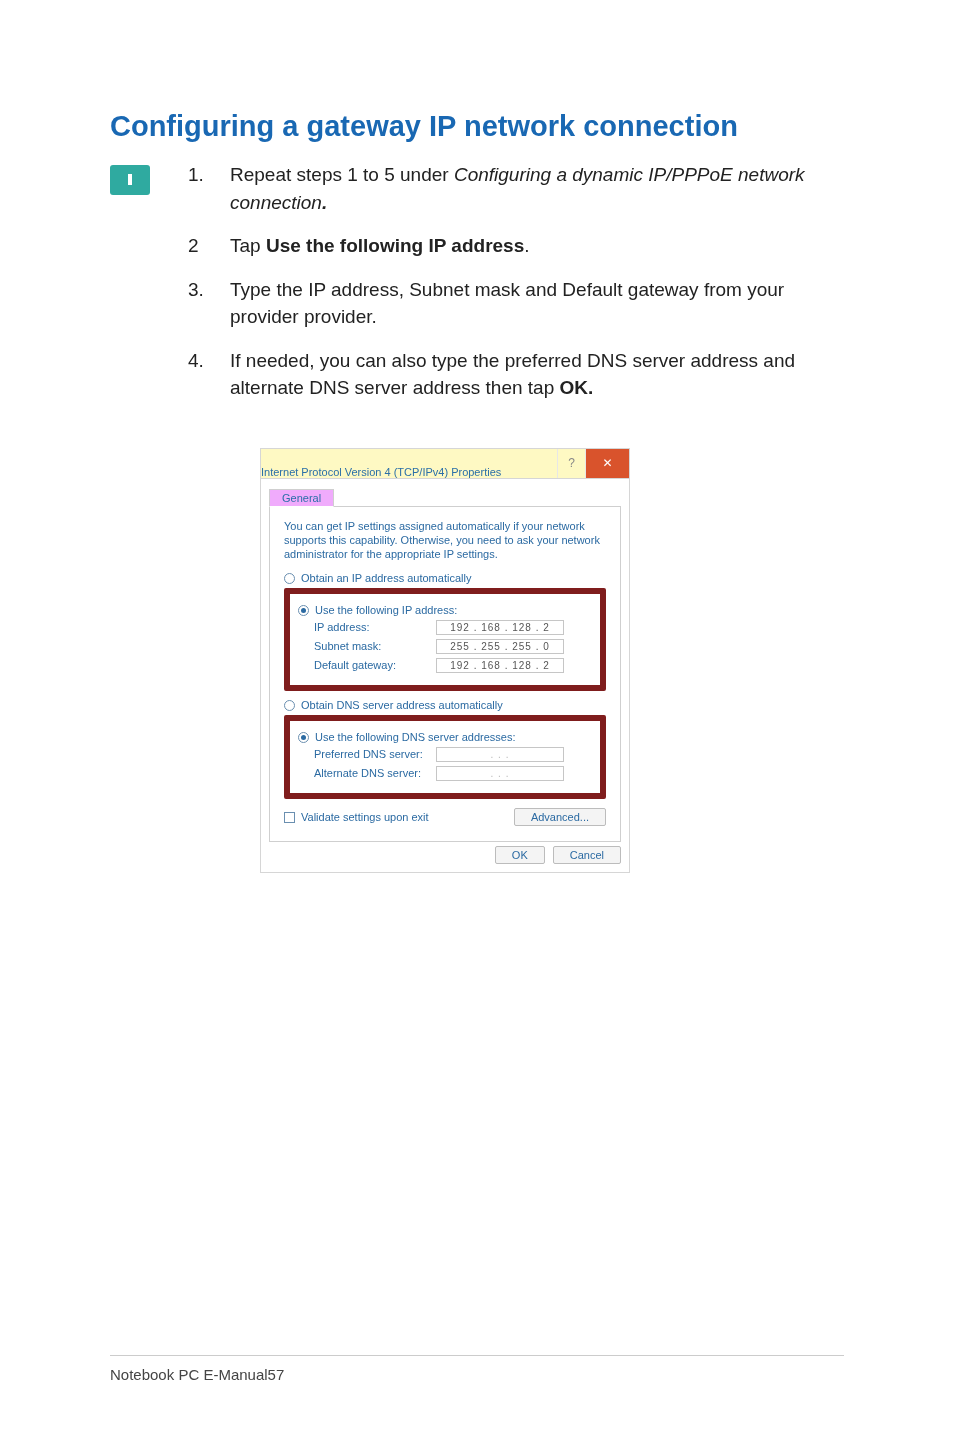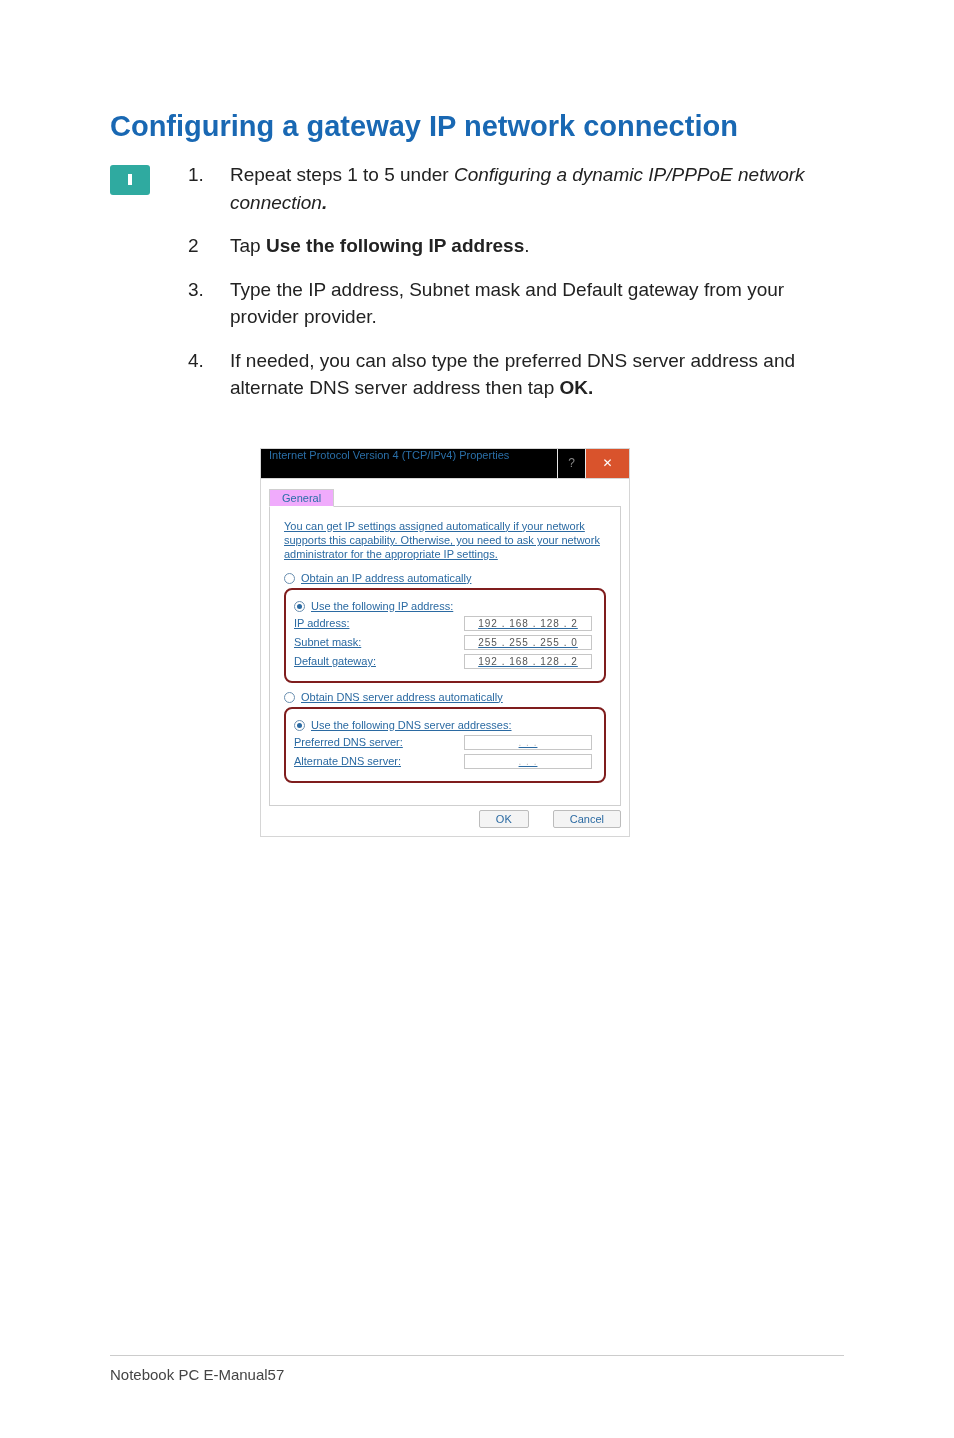--- a/index.html
+++ b/index.html
@@ -70,28 +70,27 @@
       font-weight: bold;
     }
 
     
     .dialog-wrap {
       margin-left: 150px;
       margin-top: 30px;
       width: 370px;
     }
     .dialog-titlebar {
-      background: #000000;
+      background: #fef9c3;
       border: 1px solid #d6d6d6;
       border-bottom: none;
       height: 30px;
       display: flex;
-      align-items: flex-start;
+      align-items: flex-end;
       justify-content: space-between;
-      padding-left: 8px;
     }
     .dialog-title {
       color: #2a6fa8;
       font-size: 11px;
     }
     .title-icons {
       display: flex;
       height: 100%;
     }
     .title-icon {
@@ -122,21 +121,20 @@
       color: #2a6fa8;
       background: #f0abfc;
       position: relative;
       top: 1px;
     }
     .tab-area {
       border: 1px solid #cfcfcf;
       padding: 12px 14px 14px 14px;
       font-size: 11px;
       color: #2b6aa2;
-      text-decoration: underline;
     }
     .dlg-desc {
       margin-bottom: 10px;
       line-height: 1.3;
     }
     .radio-row, .check-row {
       display: flex;
       align-items: flex-end;
       margin: 4px 0;
     }
@@ -157,51 +155,51 @@
       background: #2b6aa2;
       border-radius: 50%;
     }
     .checkbox-sq {
       width: 11px;
       height: 11px;
       border: 1px solid #6a8fb0;
       margin-right: 6px;
     }
     .field-group {
-      border: 2px solid #7f1d1d;
-      border-radius: 8px;
-      padding: 6px 12px 8px 8px;
+      border: 6px solid #7f1d1d;
+      border-radius: 2px;
+      padding: 6px 20px 8px 8px;
       margin: 2px 0 8px 0;
     }
     .field-row {
       display: flex;
       justify-content: space-between;
       align-items: center;
-      margin: 4px 0;
+      margin: 4px 16px;
     }
     .field-label {
       font-size: 11px;
     }
     .field-value {
       width: 128px;
       border: 1px solid #c6c6c6;
       background: #fff;
       font-size: 10px;
       color: #555;
       text-align: center;
       padding: 1px 3px;
       letter-spacing: 1px;
     }
     .field-value.blank {
       color: #bbb;
     }
     .buttons-bottom {
       display: flex;
       justify-content: flex-end;
-      gap: 24px;
+      gap: 8px;
       margin-top: 4px;
     }
     .dlg-btn {
       border: 1px solid #bcbcbc;
       background: #f4f4f4;
       font-size: 11px;
       color: #2b6aa2;
       padding: 2px 16px;
       border-radius: 2px;
     }
@@ -306,20 +304,27 @@
         <div class="field-row">
           <span class="field-label">Preferred DNS server:</span>
           <span class="field-value blank">.       .       .</span>
         </div>
         <div class="field-row">
           <span class="field-label">Alternate DNS server:</span>
           <span class="field-value blank">.       .       .</span>
         </div>
       </div>
 
+      <div class="validate-row">
+        <div class="check-row">
+          <span class="checkbox-sq"></span>
+          <span>Validate settings upon exit</span>
+        </div>
+        <button class="dlg-btn">Advanced...</button>
+      </div>
     </div>
     <div class="buttons-bottom">
       <button class="dlg-btn">OK</button>
       <button class="dlg-btn">Cancel</button>
     </div>
   </div>
 </div>
 
 <div class="footer">
   <span>Notebook PC E-Manual</span>

